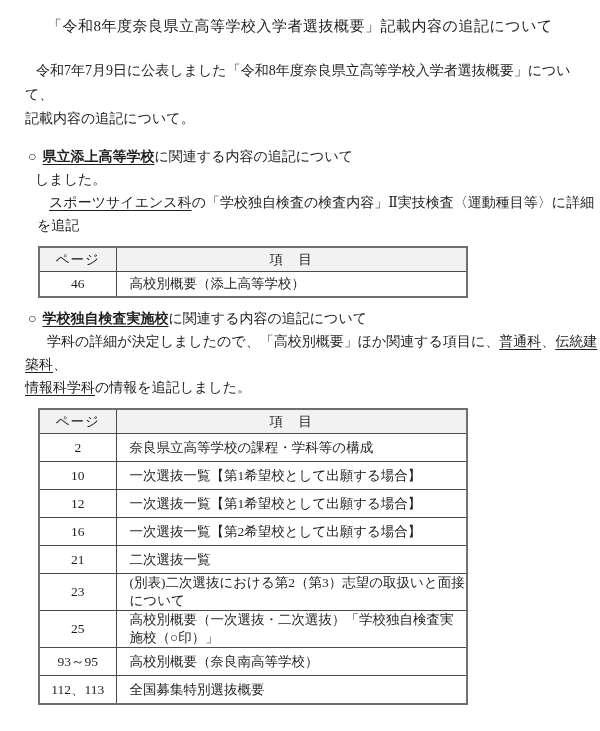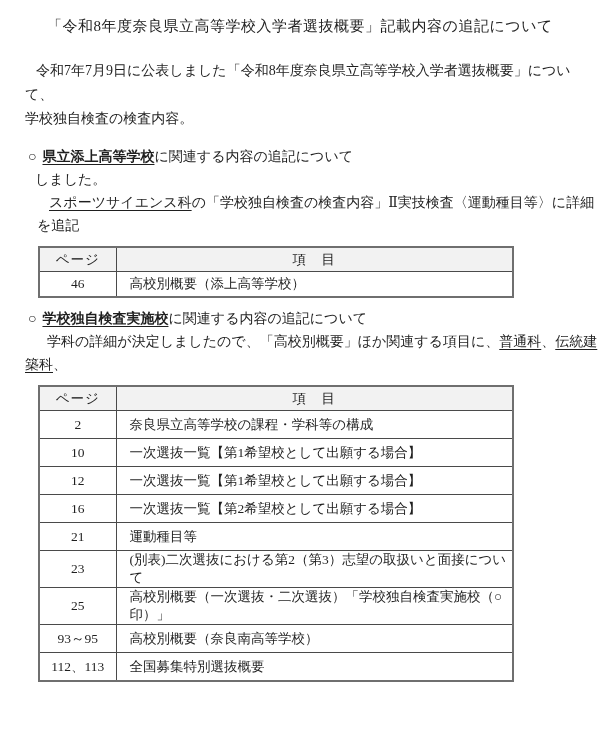--- a/index.html
+++ b/index.html
@@ -41,21 +41,21 @@
   }
   .body-line { line-height: 23px; }
   .s1-line1 { margin-left: 37px; text-indent: 12px; }
   .s1-line2 { margin-left: 35px; }
   .s2-line1 { margin-left: 25px; text-indent: 22px; }
   .s2-line2 { margin-left: 25px; }
 
   table.page-table {
     border-collapse: collapse;
     margin-left: 38px; margin-top: 9px;
-    width: 476px;
+    width: 430px;
     font-size: 13.5px;
     border: 2px solid #6f6f6f;
     table-layout: fixed;
   }
   table.page-table th, table.page-table td {
     border: 1px solid #4a4a4a;
     padding: 0;
   }
   table.page-table th {
     background: #f2f2f2;
@@ -77,21 +77,21 @@
 </style>
 </head>
 <body>
 
 <div class="page">
 
   <div class="doc-title">「令和8年度奈良県立高等学校入学者選抜概要」記載内容の追記について</div>
 
   <div class="intro">
     <div class="line1">令和7年7月9日に公表しました「令和8年度奈良県立高等学校入学者選抜概要」について、</div>
-    <div class="line2">学校独自検査の検査内容。</div>
+    <div class="line2">記載内容の追記について。</div>
   </div>
 
   <div class="section section-1">
     <div class="sec-heading">
       <span class="bullet">○</span><span class="school-em">県立添上高等学校</span><span>に関連する内容の追記について</span>
     </div>
     <div class="body-line s1-line2">
       <span>しました。</span>
     </div>
     <div class="body-line s1-line1">
@@ -116,20 +116,23 @@
       </table>
   </div>
 
   <div class="section section-2">
     <div class="sec-heading">
       <span class="bullet">○</span><span class="school-em">学校独自検査実施校</span><span>に関連する内容の追記について</span>
     </div>
     <div class="body-line s2-line1">
       <span>学科の詳細が決定しましたので、「高校別概要」ほか関連する項目に、</span><span class="u">普通科</span><span>、</span><span class="u">伝統建築科</span><span>、</span>
     </div>
+    <div class="body-line s2-line2">
+      <span class="u">情報科学科</span><span>の情報を追記しました。</span>
+    </div>
 
     <table class="page-table t2">
       <colgroup>
           <col class="page-col">
           <col>
         </colgroup>
       <tbody>
           <tr>
         <th>ページ</th>
         <th>項　目</th>
@@ -145,21 +148,21 @@
       <tr>
         <td class="cell-page">12</td>
         <td class="cell-item">一次選抜一覧【第1希望校として出願する場合】</td>
       </tr>
       <tr>
         <td class="cell-page">16</td>
         <td class="cell-item">一次選抜一覧【第2希望校として出願する場合】</td>
       </tr>
       <tr>
         <td class="cell-page">21</td>
-        <td class="cell-item">運動種目等</td>
+        <td class="cell-item">二次選抜一覧</td>
       </tr>
       <tr>
         <td class="cell-page">23</td>
         <td class="cell-item">(別表)二次選抜における第2（第3）志望の取扱いと面接について</td>
       </tr>
       <tr>
         <td class="cell-page">25</td>
         <td class="cell-item">高校別概要（一次選抜・二次選抜）「学校独自検査実施校（○印）」</td>
       </tr>
       <tr>

